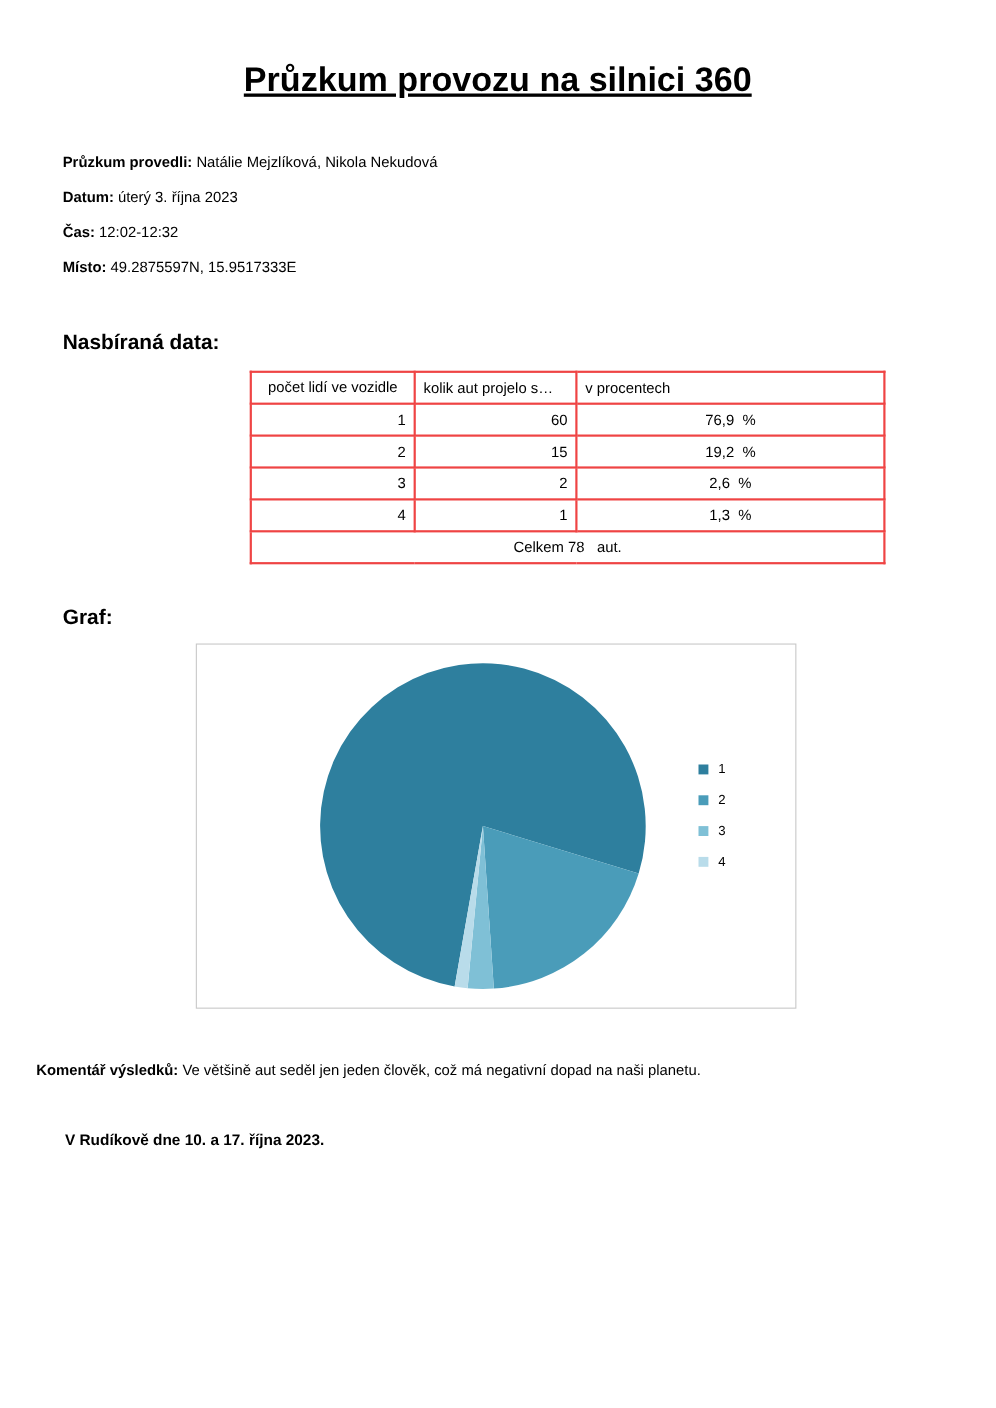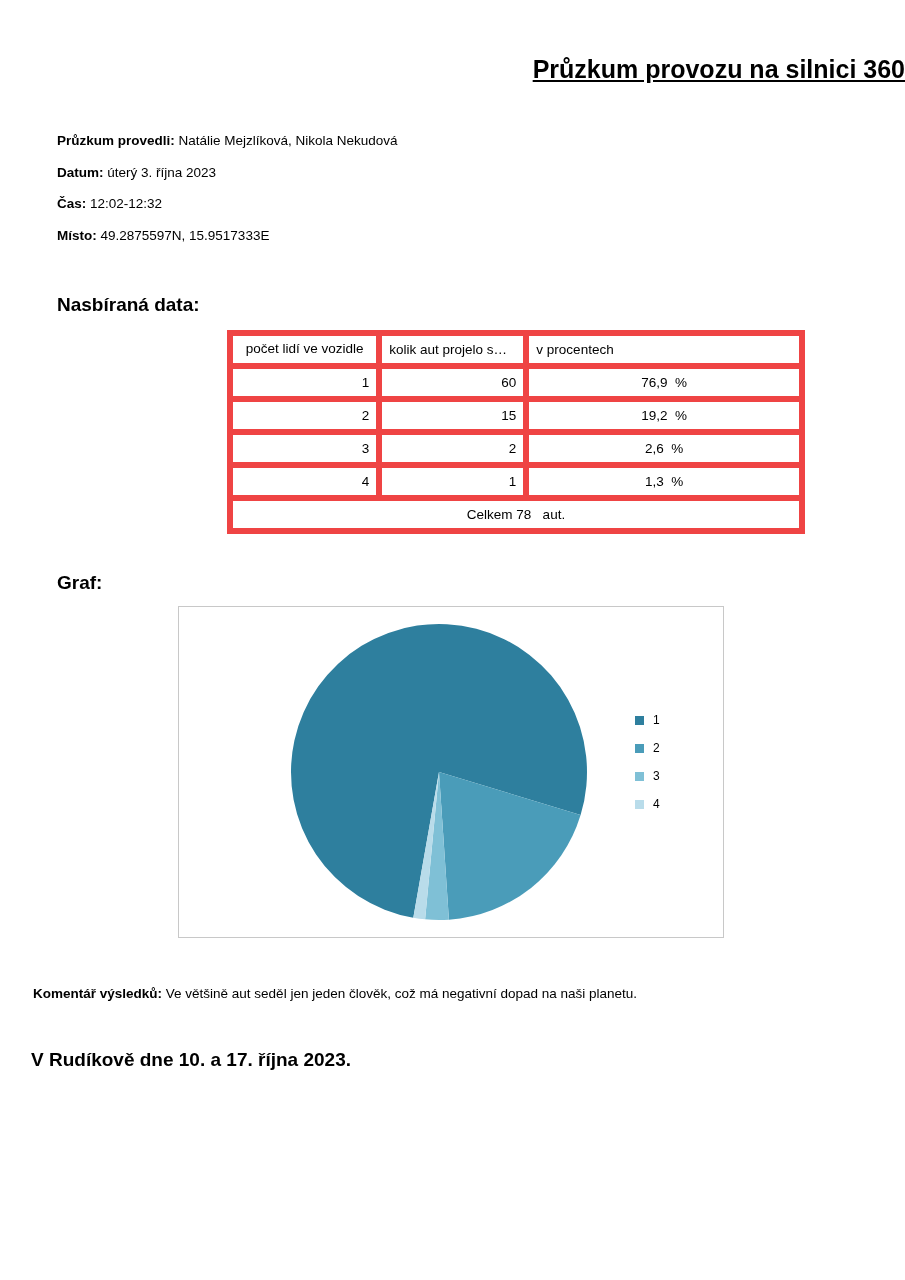--- a/index.html
+++ b/index.html
@@ -17,22 +17,22 @@
   }
   .page {
     position: relative;
     width: 905px;
     height: 1280px;
     box-sizing: border-box;
   }
 
   
   .doc-title {
-    text-align: right;
-    font-size: 25px;
+    text-align: center;
+    font-size: 31px;
     font-weight: bold;
     text-decoration: underline;
     margin: 0;
     padding-top: 55px;
     letter-spacing: 0px;
   }
   .doc-subtitle {
     text-align: center;
     font-size: 13.5px;
     font-weight: bold;
@@ -70,21 +70,21 @@
   .table-wrap {
     margin-top: 14px;
     padding-left: 227px;
   }
   table.data-table {
     border-collapse: collapse;
     width: 578px;
     font-size: 13.5px;
   }
   table.data-table td, table.data-table th {
-    border: 6px solid #ef4444;
+    border: 2px solid #ef4444;
     padding: 3px 7px;
     font-weight: normal;
     height: 21px;
     vertical-align: middle;
   }
   .col-a { width: 145px; }
   .col-b { width: 143px; }
   .col-c { width: 290px; }
   .hdr-a {
     text-align: center;
@@ -152,22 +152,22 @@
 
   
   .comment {
     margin-top: 48px;
     padding-left: 33px;
     font-size: 13.5px;
   }
   .comment b { font-weight: bold; }
   .signoff {
     margin-top: 48px;
-    padding-left: 31px;
-    font-size: 19px;
+    padding-left: 59px;
+    font-size: 14px;
     font-weight: bold;
   }
 </style>
 </head>
 <body>
 
 <div class="page">
 
   <h1 class="doc-title">Průzkum provozu na silnici 360</h1>
 

